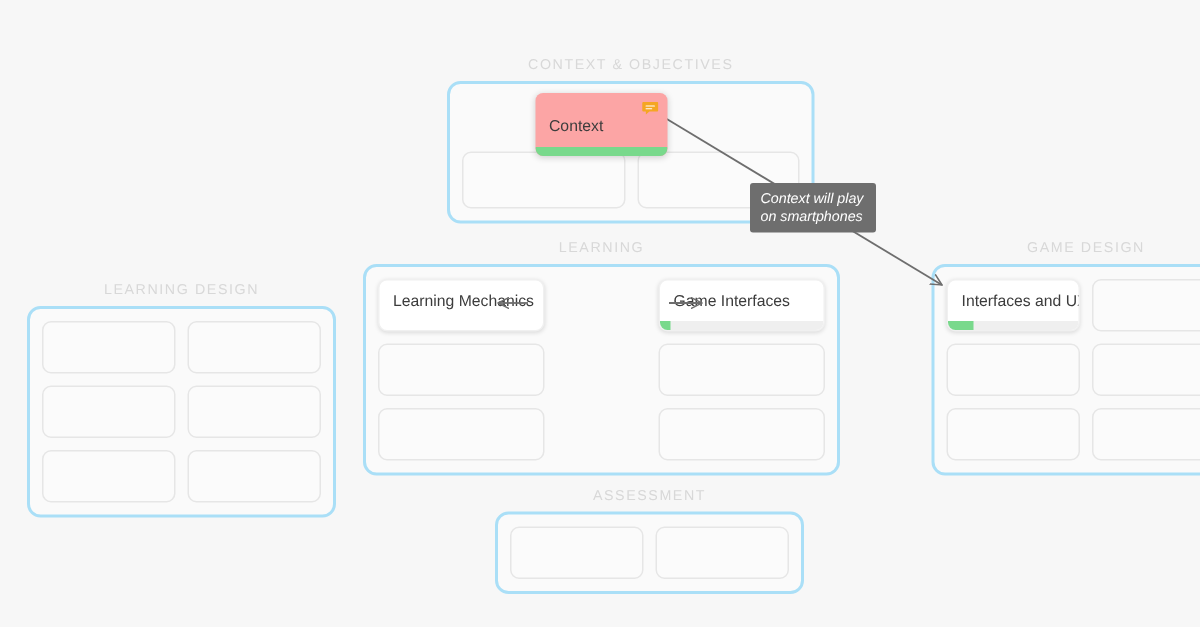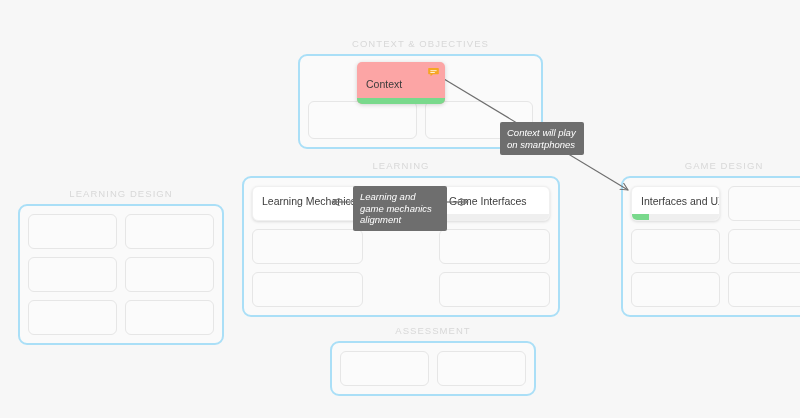--- a/index.html
+++ b/index.html
@@ -262,17 +262,14 @@
     </span>
     <div class="progress-track">
       <div class="progress-fill" id="pf-context" style="width: 100%; background: rgb(121, 217, 140);"></div>
     </div>
   </div>
 
   <div class="connector-label" style="left:500px; top:122px; width:84px;">
     <span>Context will play on smartphones</span>
   </div>
 
-  <div class="connector-label" style="left:353px; top:186px; width:94px;">
-    <span>Learning and game mechanics alignment</span>
-  </div>
 
 </div>
 
 </body></html>

